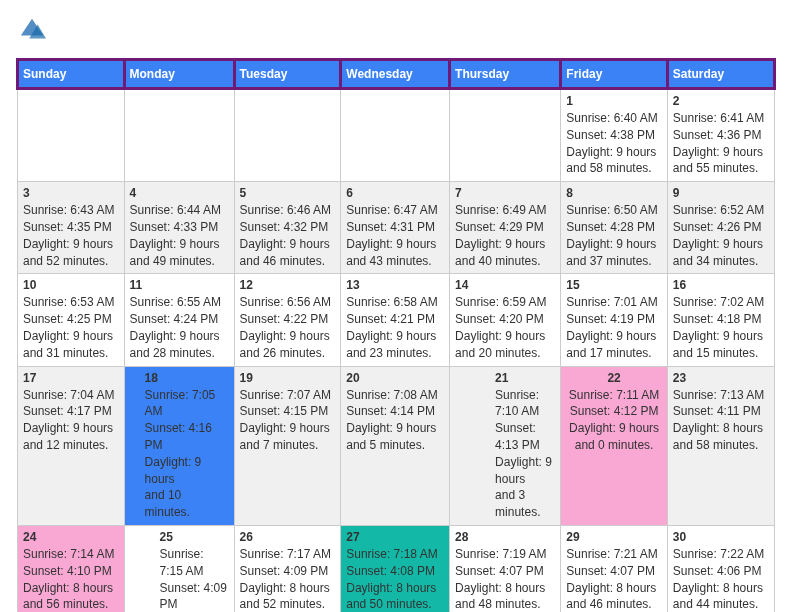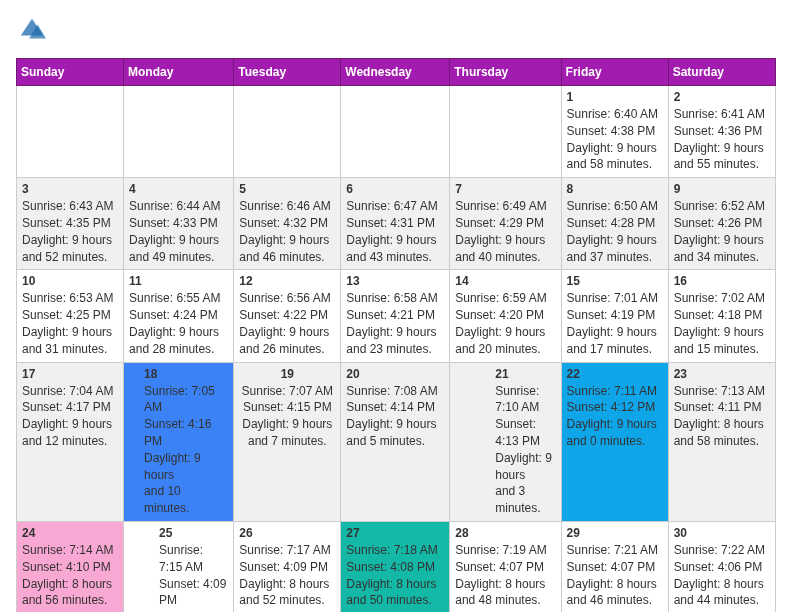--- a/index.html
+++ b/index.html
@@ -47,27 +47,27 @@
       font-size: 16px;
       color: #555;
       margin-top: 2px;
     }
     .calendar-table {
       width: 100%;
       border-collapse: collapse;
       font-size: 11px;
     }
     .calendar-table th {
-      background-color: #a21caf;
+      background-color: #3b82f6;
       color: #fff;
       padding: 6px 4px;
       text-align: left;
       font-size: 12px;
       font-weight: bold;
-      border: 1px solid #701a75;
+      border: 3px solid #701a75;
     }
     .calendar-table td {
       border: 1px solid #ccc;
       vertical-align: top;
       padding: 4px 5px;
       height: 88px;
       width: 113px;
       background: #fff;
       color: #333;
     }
@@ -209,33 +209,33 @@
       </tr>
       <tr>
         <td style="background: rgb(240, 240, 240);">
           <span class="day-number">17</span>
           <div class="day-info">Sunrise: 7:04 AM<br>Sunset: 4:17 PM<br>Daylight: 9 hours<br>and 12 minutes.</div>
         </td>
         <td style="background: #3b82f6; padding-left: 20px;">
           <span class="day-number">18</span>
           <div class="day-info">Sunrise: 7:05 AM<br>Sunset: 4:16 PM<br>Daylight: 9 hours<br>and 10 minutes.</div>
         </td>
-        <td style="background: rgb(240, 240, 240); text-align: center;">
+        <td style="background: rgb(240, 240, 240);">
           <span class="day-number">19</span>
           <div class="day-info">Sunrise: 7:07 AM<br>Sunset: 4:15 PM<br>Daylight: 9 hours<br>and 7 minutes.</div>
         </td>
         <td style="background: rgb(240, 240, 240);">
           <span class="day-number">20</span>
           <div class="day-info">Sunrise: 7:08 AM<br>Sunset: 4:14 PM<br>Daylight: 9 hours<br>and 5 minutes.</div>
         </td>
         <td style="background: rgb(240, 240, 240); padding-left: 45px;">
           <span class="day-number">21</span>
           <div class="day-info">Sunrise: 7:10 AM<br>Sunset: 4:13 PM<br>Daylight: 9 hours<br>and 3 minutes.</div>
         </td>
-        <td style="background: #0ea5e9;">
+        <td style="background: #f9a8d4; text-align: center;">
           <span class="day-number">22</span>
           <div class="day-info">Sunrise: 7:11 AM<br>Sunset: 4:12 PM<br>Daylight: 9 hours<br>and 0 minutes.</div>
         </td>
         <td style="background: rgb(240, 240, 240);">
           <span class="day-number">23</span>
           <div class="day-info">Sunrise: 7:13 AM<br>Sunset: 4:11 PM<br>Daylight: 8 hours<br>and 58 minutes.</div>
         </td>
       </tr>
       <tr>
         <td style="background: #f9a8d4;">

